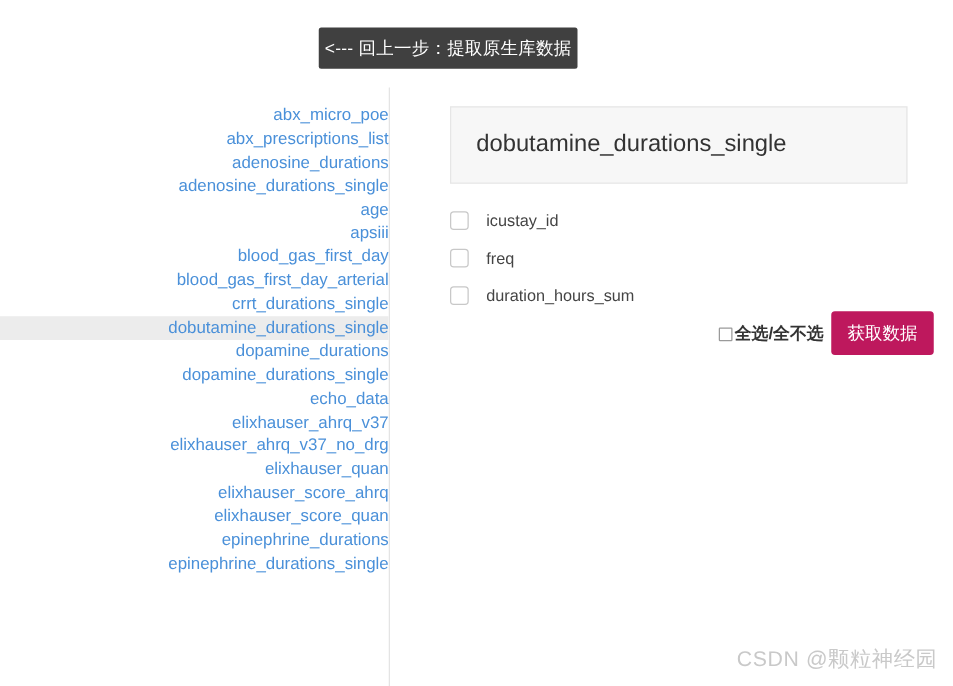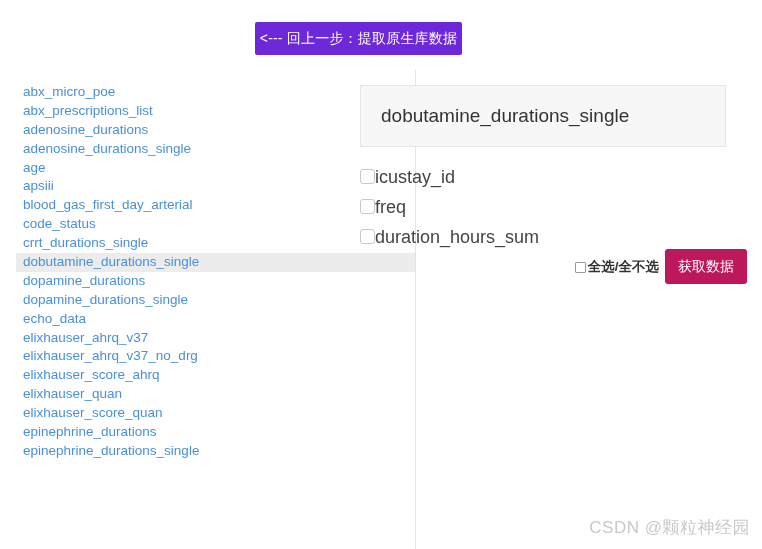--- a/index.html
+++ b/index.html
@@ -23,21 +23,21 @@
     left: 0; top: 0;
     width: 762px;
     height: 70px;
   }
   #back-button {
     position: absolute;
     left: 255px;
     top: 22px;
     width: 207px;
     height: 33px;
-    background: #6d28d9;
+    background: #404040;
     border: none;
     border-radius: 2px;
     color: #ffffff;
     font-size: 14px;
     font-family: "Liberation Sans", "DejaVu Sans", sans-serif;
     line-height: 33px;
     text-align: center;
     cursor: pointer;
     padding: 0;
     white-space: nowrap;
@@ -49,28 +49,29 @@
     position: absolute;
     left: 0;
     top: 70px;
     width: 762px;
     height: 479px;
   }
 
   
   #table-list {
     position: absolute;
-    left: 16px;
+    left: 0;
     top: 0;
-    width: 400px;
+    width: 312px;
     height: 479px;
     overflow: hidden;
     border-right: 1px solid #e4e4e4;
     box-sizing: border-box;
     padding-top: 13px;
+    text-align: right;
   }
   .table-item {
     display: block;
     height: 18.9px;
     line-height: 18.9px;
     padding-left: 7px;
     font-size: 13.5px;
     color: #4a90d9;
     text-decoration: none;
     white-space: nowrap;
@@ -128,21 +129,22 @@
     width: 15px;
     height: 15px;
     border: 1px solid #c8c8c8;
     border-radius: 3px;
     background: #ffffff;
     box-sizing: border-box;
     flex: 0 0 auto;
     cursor: pointer;
   }
   .column-label {
-    font-size: 18px;
+    margin-left: 14px;
+    font-size: 13px;
     color: #444444;
     white-space: nowrap;
     line-height: 1;
   }
 
   
   #actions-row {
     position: absolute;
     left: 15px;
     top: 179px;
@@ -210,31 +212,31 @@
 
 <div id="main-area">
 
   <div id="table-list">
       <a class="table-item">abx_micro_poe</a>
       <a class="table-item">abx_prescriptions_list</a>
       <a class="table-item">adenosine_durations</a>
       <a class="table-item">adenosine_durations_single</a>
       <a class="table-item">age</a>
       <a class="table-item">apsiii</a>
+      <a class="table-item">blood_gas_first_day</a>
       <a class="table-item">blood_gas_first_day_arterial</a>
-      <a class="table-item">code_status</a>
       <a class="table-item">crrt_durations_single</a>
       <a class="table-item selected">dobutamine_durations_single</a>
       <a class="table-item">dopamine_durations</a>
       <a class="table-item">dopamine_durations_single</a>
       <a class="table-item">echo_data</a>
       <a class="table-item">elixhauser_ahrq_v37</a>
       <a class="table-item">elixhauser_ahrq_v37_no_drg</a>
+      <a class="table-item">elixhauser_quan</a>
       <a class="table-item">elixhauser_score_ahrq</a>
-      <a class="table-item">elixhauser_quan</a>
       <a class="table-item">elixhauser_score_quan</a>
       <a class="table-item">epinephrine_durations</a>
       <a class="table-item">epinephrine_durations_single</a>
     </div>
 
   <div id="detail-panel">
 
     <div id="selected-table-box">
       <span id="selected-table-name">dobutamine_durations_single</span>
     </div>

